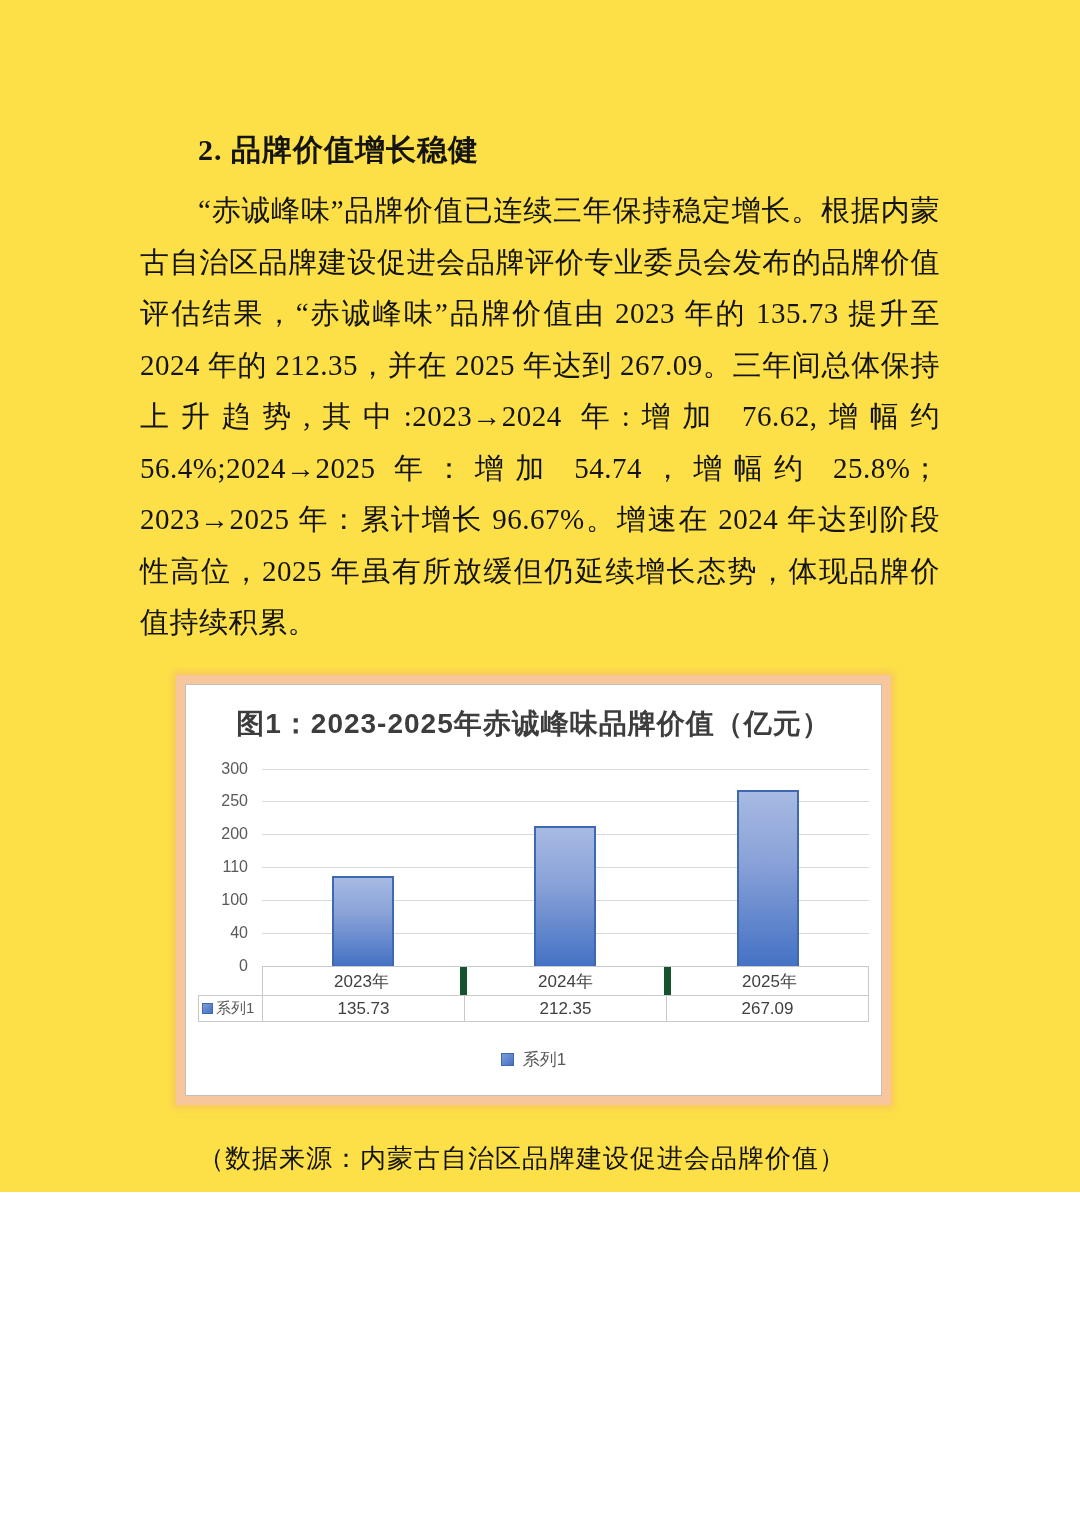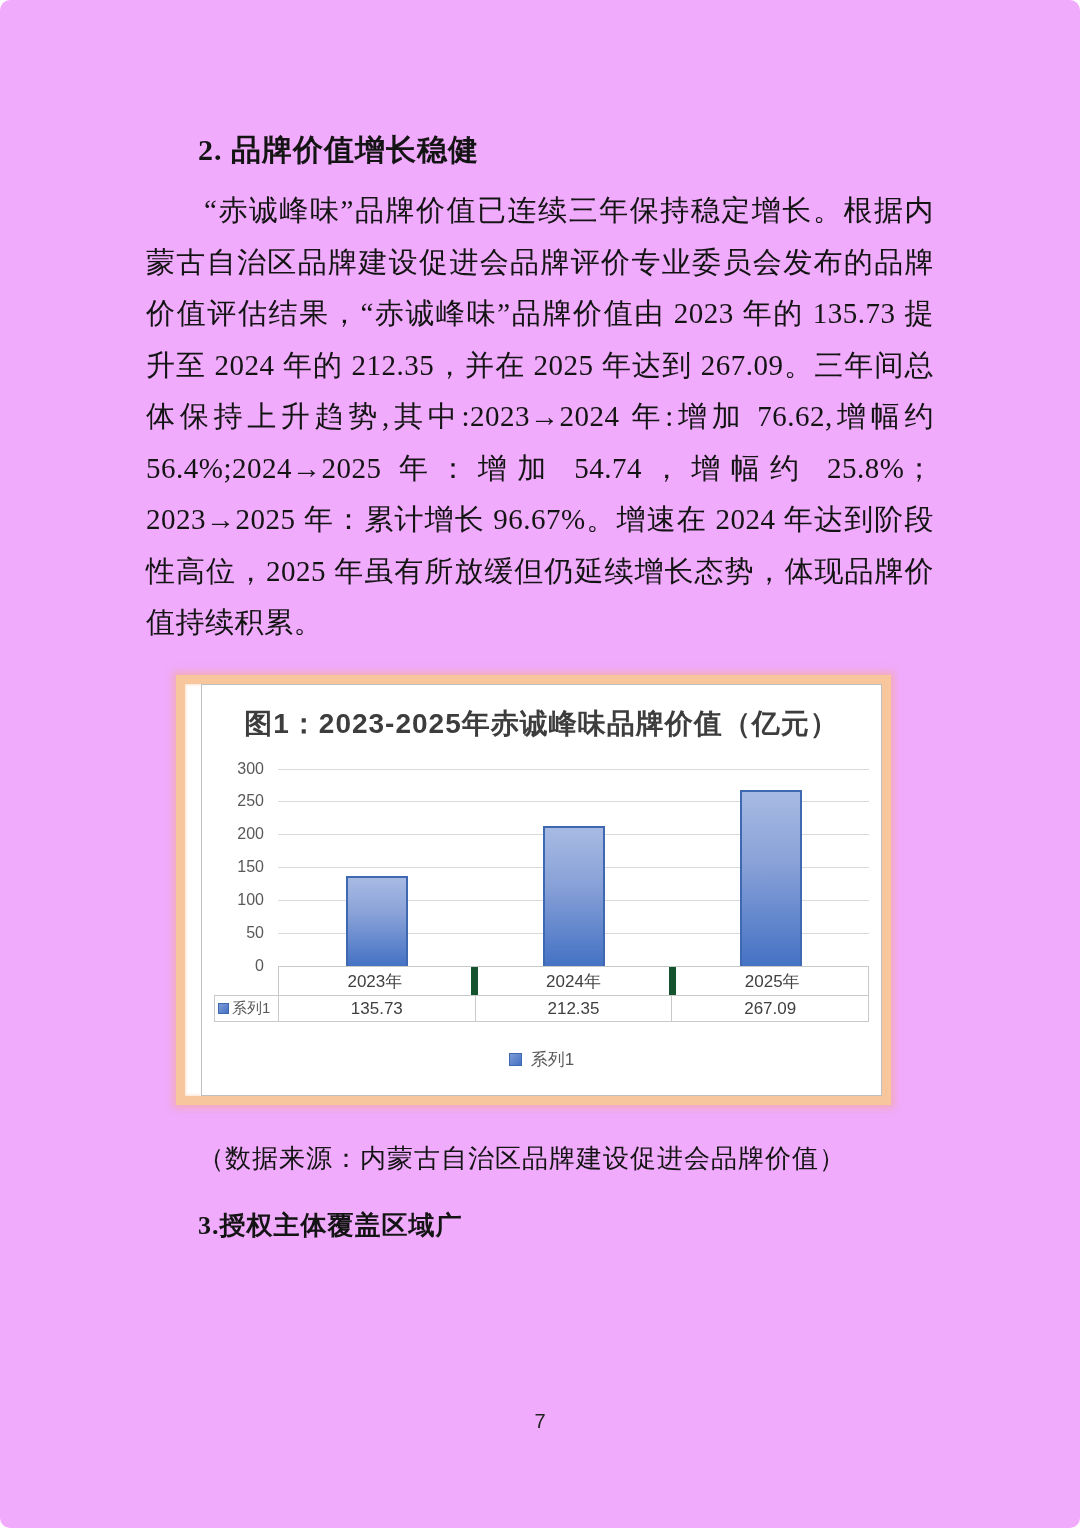--- a/index.html
+++ b/index.html
@@ -1,40 +1,38 @@
 <!DOCTYPE html>
 <html><head>
 <meta charset="utf-8">
 <style>
   * { box-sizing: border-box; }
   html,body { margin:0; padding:0; background:#fff; }
   .page {
-    width:1080px; height:1528px; position:relative; overflow:hidden;
-    background:#f0abfc; color:#141414;
+    width:1080px; height:1192px; position:relative; overflow:hidden;
+    background:#fde047; color:#141414;
     font-family:"Liberation Serif","DejaVu Serif",serif;
-    border-radius:10px;
   }
   .content { padding:130px 140px 0 140px; }
 
   .heading {
     font-size:30px; font-weight:bold; margin:0 0 14px 0;
     text-indent:58px; letter-spacing:1px;
   }
   .body-par {
     font-size:29px; line-height:51.5px; text-align:justify;
-    text-indent:2em; margin:6px; letter-spacing:0.5px;
+    text-indent:2em; margin:0; letter-spacing:0.5px;
   }
 
   
   .chart-frame {
     width:715px; margin:26px 0 0 36px;
     border:9px solid #f8c69d;
     box-shadow:0 0 7px 3px rgba(246,173,116,0.5), inset 0 0 3px 1px rgba(246,173,116,0.35);
     background:#fff;
-    padding-left:16px;
   }
   .chart-body {
     border:1px solid #bfbfbf; background:#fff;
     padding:14px 12px 12px 12px;
     font-family:"Liberation Sans","DejaVu Sans",sans-serif;
   }
   .chart-title {
     text-align:center; font-weight:bold; font-size:28px; color:#3d3d3d;
     margin:6px 0 26px 0; letter-spacing:1px;
   }
@@ -103,23 +101,23 @@
     <div class="chart-frame">
       <div class="chart-body">
 
         <div class="chart-title">图1：2023-2025年赤诚峰味品牌价值（亿元）</div>
 
         <div class="plot-row">
           <div class="chart-y-axis">
               <div class="y-label" style="top: 0%;">300</div>
               <div class="y-label" style="top: 16.6667%;">250</div>
               <div class="y-label" style="top: 33.3333%;">200</div>
-              <div class="y-label" style="top: 50%;">150</div>
+              <div class="y-label" style="top: 50%;">110</div>
               <div class="y-label" style="top: 66.6667%;">100</div>
-              <div class="y-label" style="top: 83.3333%;">50</div>
+              <div class="y-label" style="top: 83.3333%;">40</div>
               <div class="y-label" style="top: 100%;">0</div>
             </div>
           <div class="plot-area">
             <div class="bar-slots">
                 <div class="gridline" style="top: 0%;"></div>
                 <div class="gridline" style="top: 16.6667%;"></div>
                 <div class="gridline" style="top: 33.3333%;"></div>
                 <div class="gridline" style="top: 50%;"></div>
                 <div class="gridline" style="top: 66.6667%;"></div>
                 <div class="gridline" style="top: 83.3333%;"></div>

